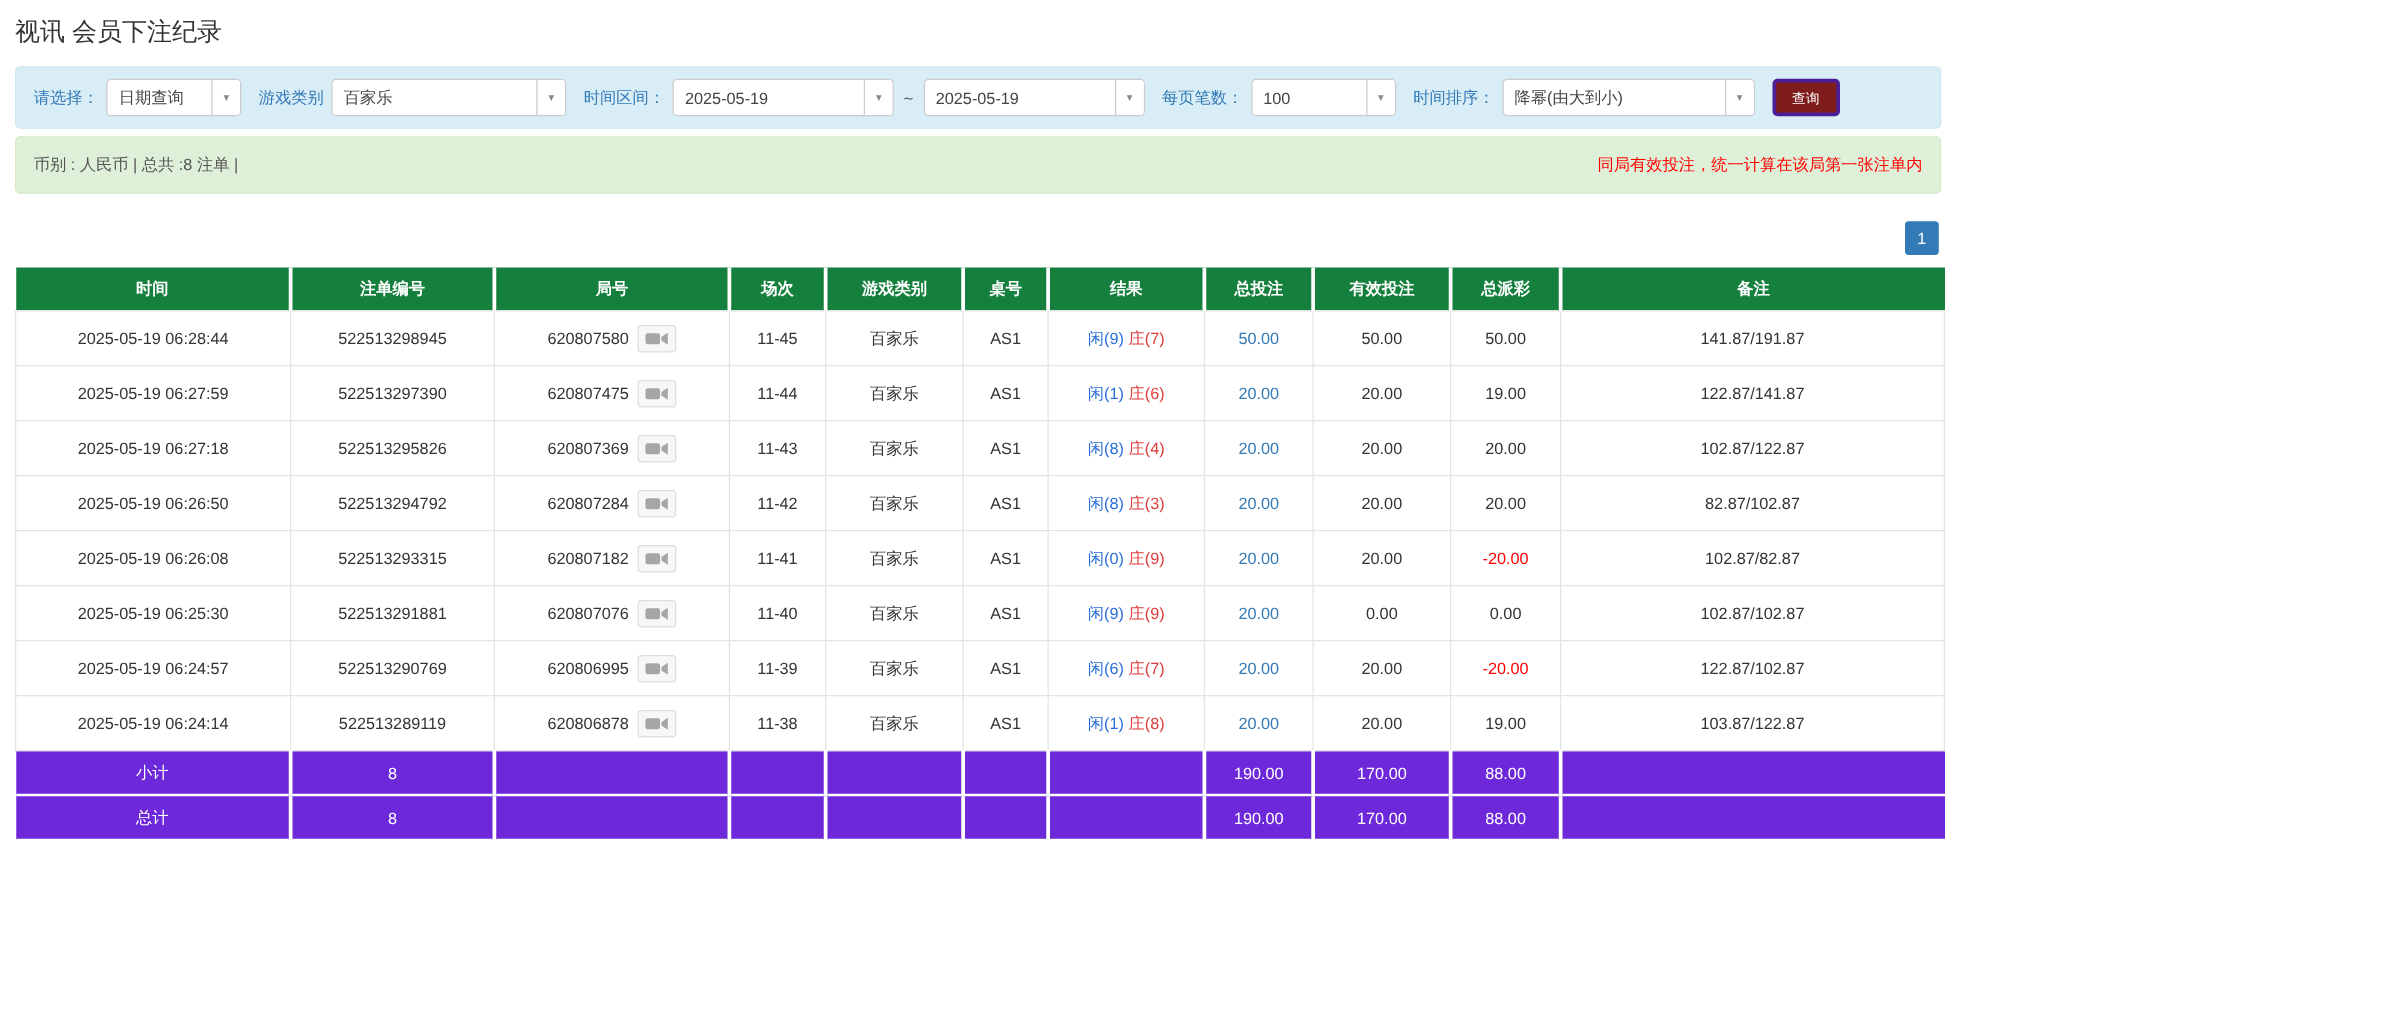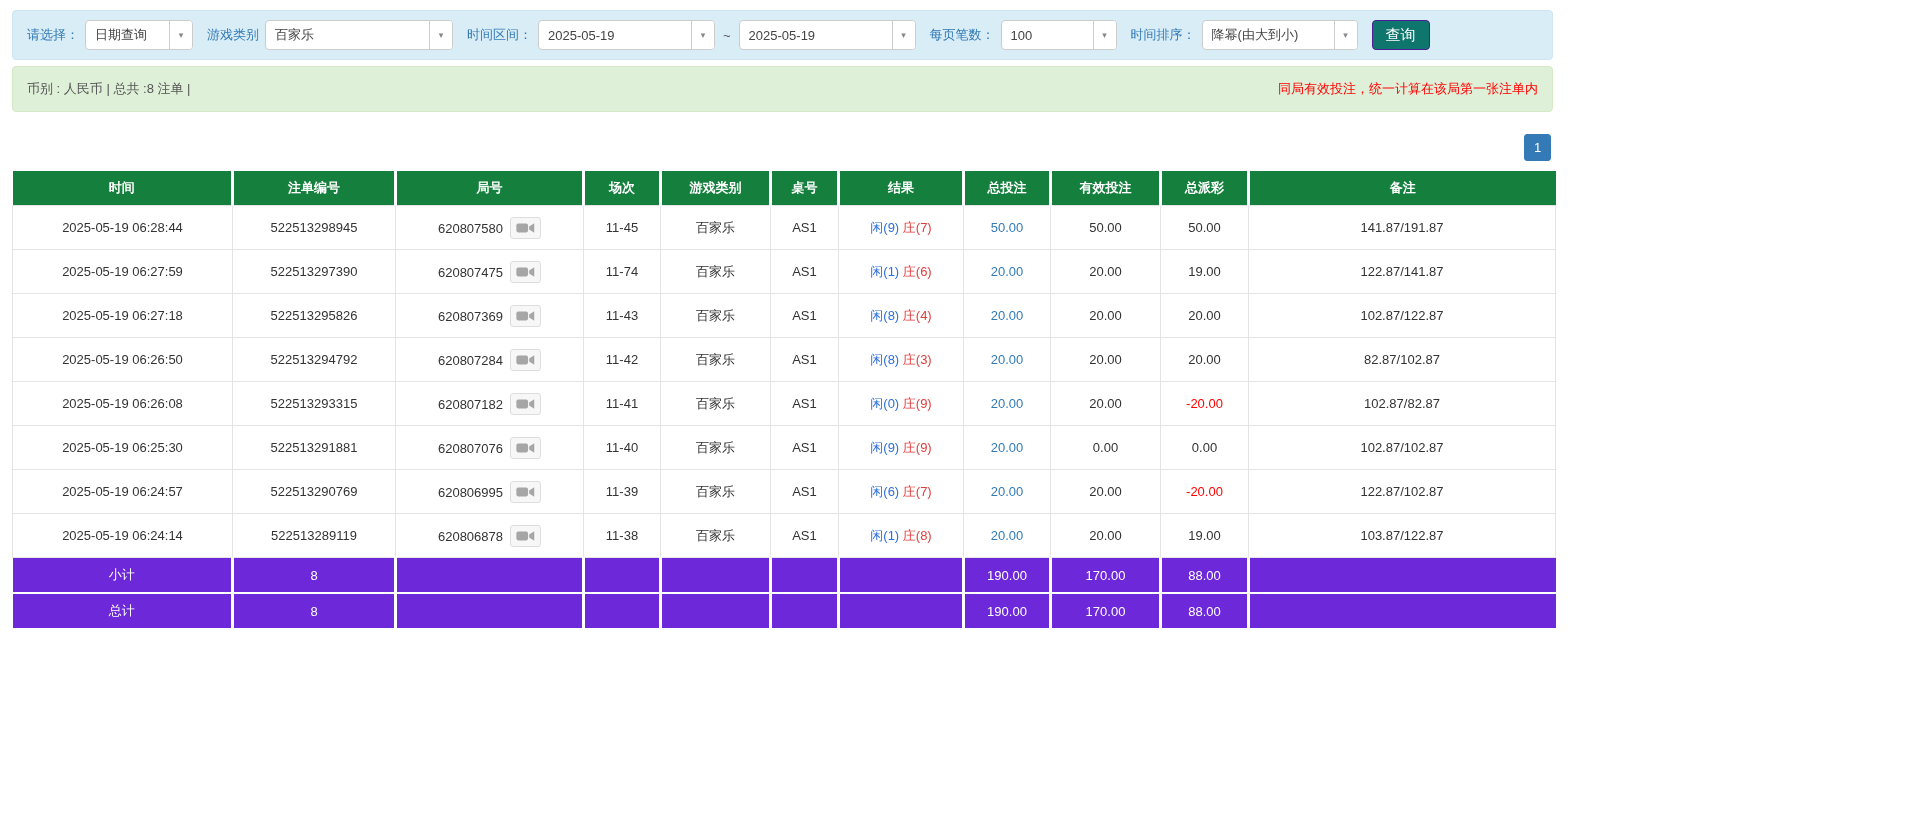--- a/index.html
+++ b/index.html
@@ -12,24 +12,24 @@
   .filter-bar { display: flex; align-items: center; background: #d9edf7; border: 1px solid #cfe6f2;
     border-radius: 4px; padding: 9px 12px; gap: 6px; }
   .flabel { color: #337ab7; margin-left: 8px; white-space: nowrap; }
   .flabel:first-child { margin-left: 2px; }
   .combo { display: inline-flex; align-items: stretch; height: 30px; background: #fff;
     border: 1px solid #ccc; border-radius: 4px; overflow: hidden; }
   .combo-text { display: flex; align-items: center; padding: 0 9px; flex: 1; color: #444; white-space: nowrap; }
   .combo-caret { width: 23px; display: flex; align-items: center; justify-content: center;
     border-left: 1px solid #ccc; color: #888; font-size: 9px; background: #fff; }
   .w-query { width: 108px; } .w-game { width: 188px; } .w-date { width: 177px; }
-  .w-size { width: 116px; } .w-sort { width: 156px; }
+  .w-size { width: 116px; } .w-sort { width: 202px; }
   .tilde { color: #555; padding: 0 2px; }
-  .btn-search { height: 30px; padding: 0 13px; margin-left: 8px; background: #0f766e;
-    border: 1px solid #4c1d95; border-radius: 4px; color: #fff; font-size: 15px; cursor: pointer; }
+  .btn-search { height: 30px; padding: 0 13px; margin-left: 8px; background: #7f1d1d;
+    border: 3px solid #4c1d95; border-radius: 4px; color: #fff; font-size: 11px; cursor: pointer; }
 
   
   .summary-bar { margin-top: 6px; background: #dff0d8; border: 1px solid #d6e9c6; border-radius: 4px;
     padding: 13px 14px; display: flex; justify-content: space-between; align-items: center; color: #555; }
   .summary-note { color: #f00; }
 
   
   .pager { display: flex; justify-content: flex-end; margin: 22px 2px 10px 0; }
   .page-btn { min-width: 27px; height: 27px; background: #337ab7; border: 1px solid #337ab7;
     border-radius: 3px; color: #fff; font-size: 13px; display: flex; align-items: center;
@@ -56,20 +56,21 @@
   .round-no { vertical-align: middle; }
   .vid-btn { display: inline-flex; align-items: center; justify-content: center; margin-left: 7px;
     padding: 4px 5px; background: #f7f7f7; border: 1px solid #ddd; border-radius: 3px;
     vertical-align: middle; cursor: pointer; }
 </style>
 </head>
 <body>
 
 <div class="container">
 
+  <h1 class="page-title">视讯 会员下注纪录</h1>
 
   <div class="filter-bar">
     <span class="flabel">请选择：</span>
     <div class="combo w-query">
       <span class="combo-text">日期查询</span>
       <span class="combo-caret">▾</span>
     </div>
 
     <span class="flabel">游戏类别</span>
     <div class="combo w-game">
@@ -162,21 +163,21 @@
         </tr>
         <tr>
           <td>2025-05-19 06:27:59</td>
           <td>522513297390</td>
           <td><span class="round-no">620807475</span><span class="vid-btn">
               <svg viewBox="0 0 26 16" width="19" height="12" aria-hidden="true">
                 <rect x="0.5" y="2" width="16" height="12" rx="2.5" fill="#a6a6a6"></rect>
                 <path d="M18 6 L25 1.5 L25 14.5 L18 10 Z" fill="#a6a6a6"></path>
               </svg>
             </span></td>
-          <td>11-74</td>
+          <td>11-44</td>
           <td>百家乐</td>
           <td>AS1</td>
           <td><span class="res-player">闲(1)</span> <span class="res-banker">庄(6)</span></td>
           <td><a class="bet-link">20.00</a></td>
           <td>20.00</td>
           <td><span class="">19.00</span></td>
           <td>122.87/141.87</td>
         </tr>
         <tr>
           <td>2025-05-19 06:27:18</td>

